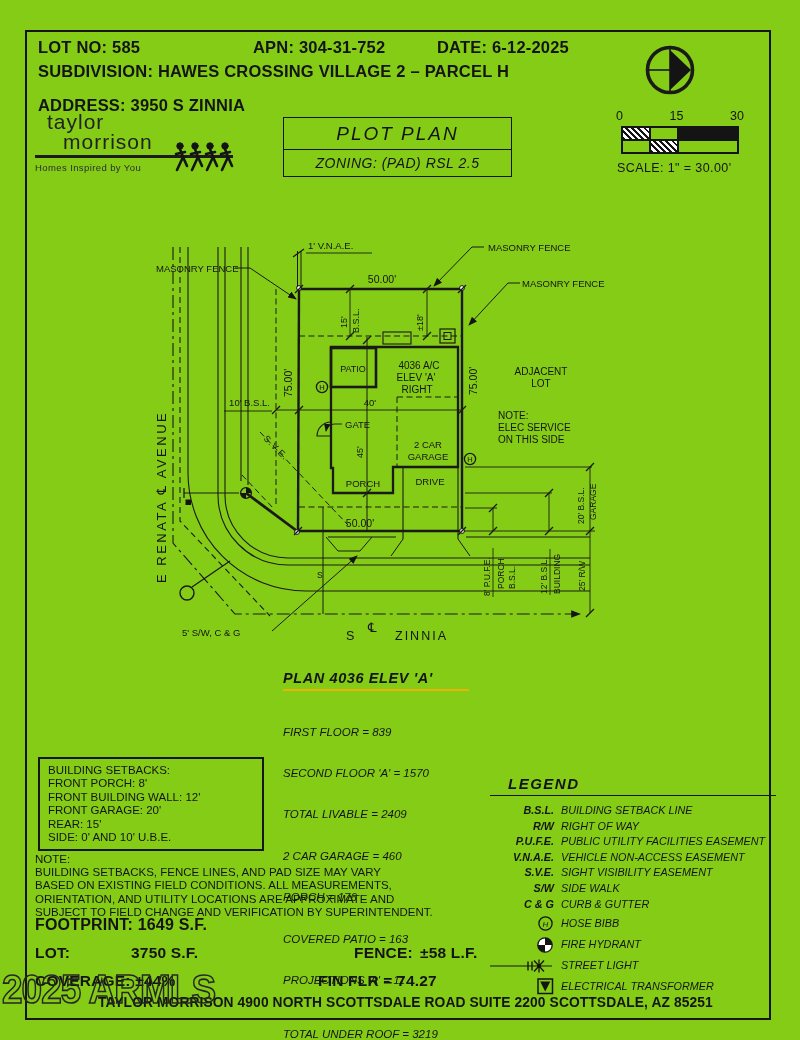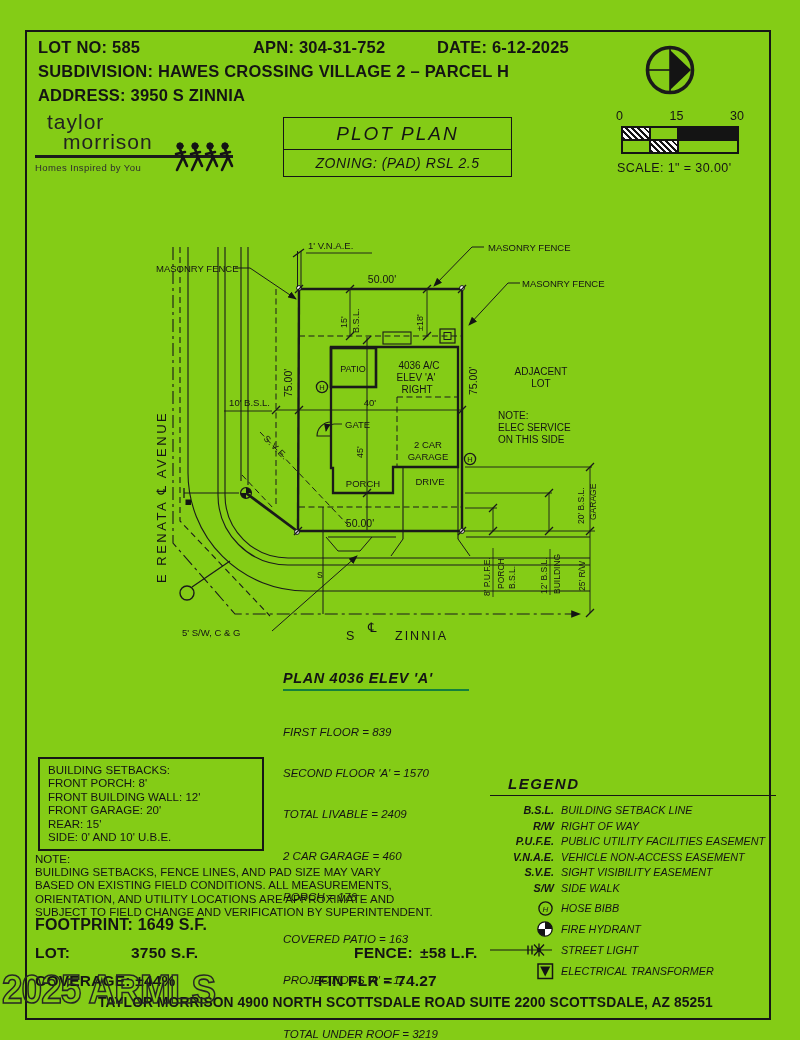--- a/index.html
+++ b/index.html
@@ -21,21 +21,21 @@
   
   .ticks{display:flex;justify-content:space-between;font-size:12.5px;width:128px;}
   .sbar{width:116px;height:26px;border:1.6px solid #141414;display:grid;
         grid-template-columns:28px 28px 1fr;grid-template-rows:1fr 1fr;}
   .sbar div{border:.6px solid #141414;}
   .hatch{background:repeating-linear-gradient(45deg,#141414 0 2px,#fafafa 2px 4.4px);}
   .solid{background:#141414;}
   .scale-label{font-size:12.5px;letter-spacing:.4px;white-space:nowrap;}
   
   .pi-title{font-size:14.5px;font-weight:bold;font-style:italic;letter-spacing:.6px;
-            border-bottom:2px solid #15803d;padding-bottom:3px;width:186px;}
+            border-bottom:2px solid #eab308;padding-bottom:3px;width:186px;}
   .pi-rows{margin-top:7px;font-size:11.5px;font-style:italic;line-height:13.8px;white-space:pre;}
   .pi-tot{margin-top:12px;font-size:11.5px;font-style:italic;line-height:14.5px;}
   
   .sbox{border:2px solid #161616;width:206px;padding:5px 8px;font-size:11.5px;line-height:13.4px;white-space:nowrap;}
   .note{font-size:11.5px;line-height:13.2px;white-space:nowrap;}
   
   .stat{font-size:15.5px;font-weight:600;letter-spacing:.2px;white-space:nowrap;}
   .stat-big{font-size:16px;}
   
   .legend{width:290px;font-style:italic;}
@@ -55,21 +55,21 @@
 </head>
 <body>
 
 <div class="page">
   <div class="frame"></div>
 
   <div class="abs hline" style="left:38px;top:38px;">LOT NO: 585</div>
   <div class="abs hline" style="left:253px;top:38px;">APN: 304-31-752</div>
   <div class="abs hline" style="left:437px;top:38px;">DATE: 6-12-2025</div>
   <div class="abs hline" style="left:38px;top:62px;">SUBDIVISION: HAWES CROSSING VILLAGE 2 – PARCEL H</div>
-  <div class="abs hline" style="left:38px;top:86px;">ADDRESS: 3950 S ZINNIA</div>
+  <div class="abs hline" style="left:38px;top:96px;">ADDRESS: 3950 S ZINNIA</div>
 
   <div class="abs" style="left:35px;top:112px;width:210px;">
     <div class="lg-name" style="padding-left:12px;">taylor</div>
     <div class="lg-name" style="padding-left:28px;">morrison</div>
     <div class="lg-rule" style="width:198px;margin-top:3px;"></div>
     <div class="lg-tag" style="margin-top:4px;">Homes Inspired by You</div>
   </div>
   <svg class="abs" style="left:172px;top:136px;" width="66" height="44" viewBox="0 0 66 36">
     <g fill="#141414" stroke="#141414" stroke-width="2.6" stroke-linecap="round">
       <g transform="translate(0,0)">
@@ -355,20 +355,24 @@
           <span class="abbr">V.N.A.E.</span>
           <span>VEHICLE NON-ACCESS EASEMENT</span>
         </div>
       <div class="lrow">
           <span class="abbr">S.V.E.</span>
           <span>SIGHT VISIBILITY EASEMENT</span>
         </div>
       <div class="lrow">
           <span class="abbr">S/W</span>
           <span>SIDE WALK</span>
+        </div>
+      <div class="lrow">
+          <span class="abbr">C &amp; G</span>
+          <span>CURB &amp; GUTTER</span>
         </div>
 
       <div class="lsym">
         <span class="symc">
             <svg width="17" height="17">
           <circle cx="8.5" cy="8.5" r="6.6" fill="none" stroke="#141414" stroke-width="1.3"></circle>
           <text x="8.5" y="11.5" font-size="8" text-anchor="middle">H</text>
         </svg>
           </span>
         <span>HOSE BIBB</span>

